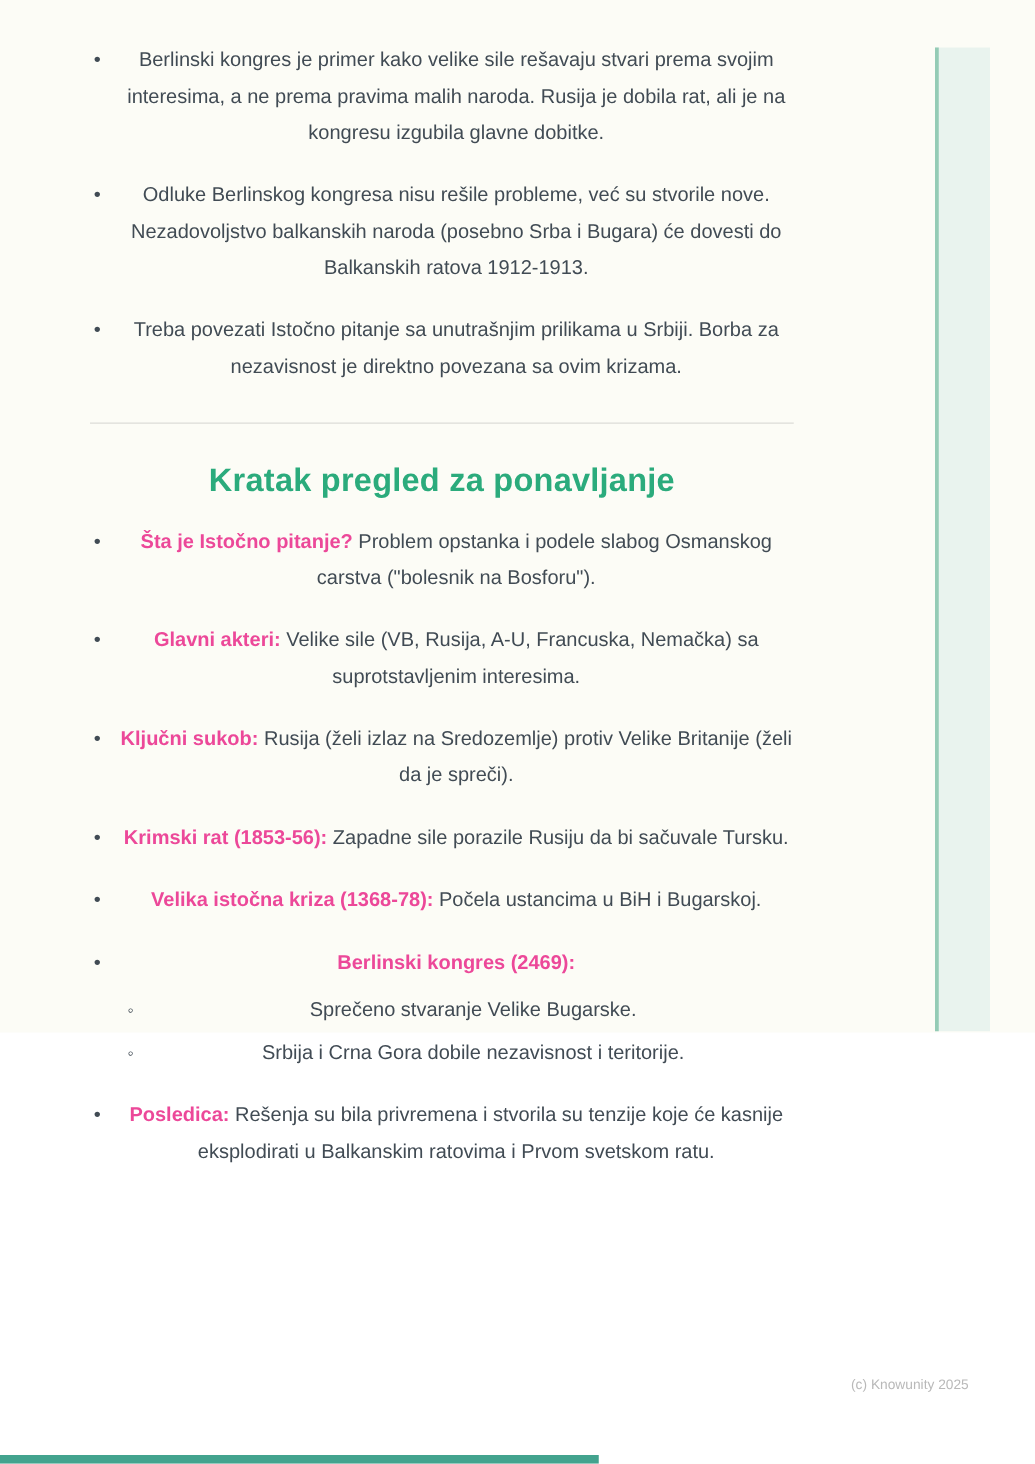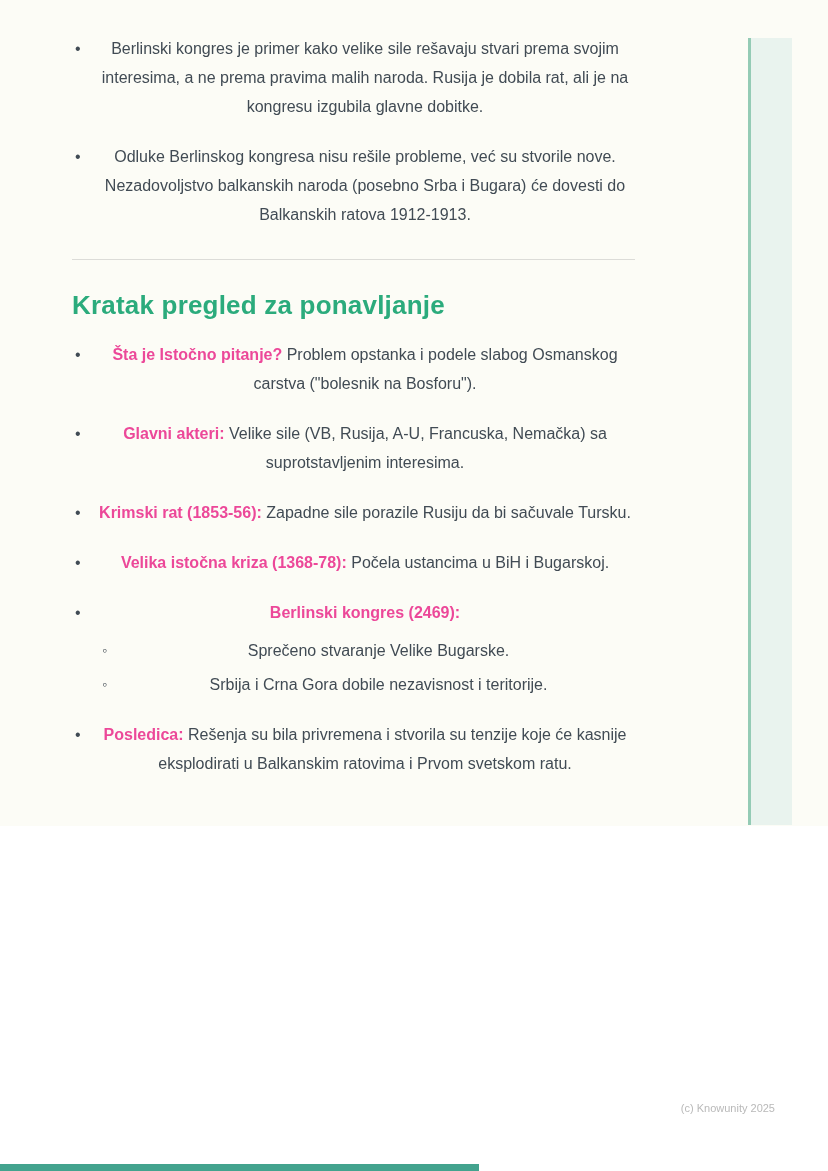--- a/index.html
+++ b/index.html
@@ -59,20 +59,21 @@
     border-top: 1px solid #dcdcd8;
     margin: 30px 0 0 0;
   }
   h2.section-heading {
     font-size: 26px;
     line-height: 32px;
     font-weight: bold;
     color: #2bab7c;
     margin: 29px 0 19px 0;
     letter-spacing: 0.2px;
+    text-align: center;
   }
   .footer-credit {
     position: absolute;
     right: 53px; top: 1102px;
     font-size: 11px;
     color: #b9b9b9;
   }
   .bottom-bar {
     position: absolute;
     left: 0; bottom: 0;
@@ -88,32 +89,38 @@
 
 <div class="content">
 
   <ul class="bullets">
     <li>
       <span>Berlinski kongres je primer kako velike sile rešavaju stvari prema svojim interesima, a ne prema pravima malih naroda. Rusija je dobila rat, ali je na kongresu izgubila glavne dobitke.</span>
     </li>
     <li>
       <span>Odluke Berlinskog kongresa nisu rešile probleme, već su stvorile nove. Nezadovoljstvo balkanskih naroda (posebno Srba i Bugara) će dovesti do Balkanskih ratova 1912-1913.</span>
     </li>
+    <li>
+      <span>Treba povezati Istočno pitanje sa unutrašnjim prilikama u Srbiji. Borba za nezavisnost je direktno povezana sa ovim krizama.</span>
+    </li>
   </ul>
 
   <hr class="divider">
 
   <h2 class="section-heading">Kratak pregled za ponavljanje</h2>
 
   <ul class="bullets">
     <li>
       <span class="b">Šta je Istočno pitanje?</span><span> Problem opstanka i podele slabog Osmanskog carstva ("bolesnik na Bosforu").</span>
     </li>
     <li>
       <span class="b">Glavni akteri:</span><span> Velike sile (VB, Rusija, A-U, Francuska, Nemačka) sa suprotstavljenim interesima.</span>
+    </li>
+    <li>
+      <span class="b">Ključni sukob:</span><span> Rusija (želi izlaz na Sredozemlje) protiv Velike Britanije (želi da je spreči).</span>
     </li>
     <li>
       <span class="b">Krimski rat (1853-56):</span><span> Zapadne sile porazile Rusiju da bi sačuvale Tursku.</span>
     </li>
     <li>
       <span class="b">Velika istočna kriza (1368-78):</span><span> Počela ustancima u BiH i Bugarskoj.</span>
     </li>
     <li>
       <span class="b">Berlinski kongres (2469):</span>
       <ul class="sub-bullets">

